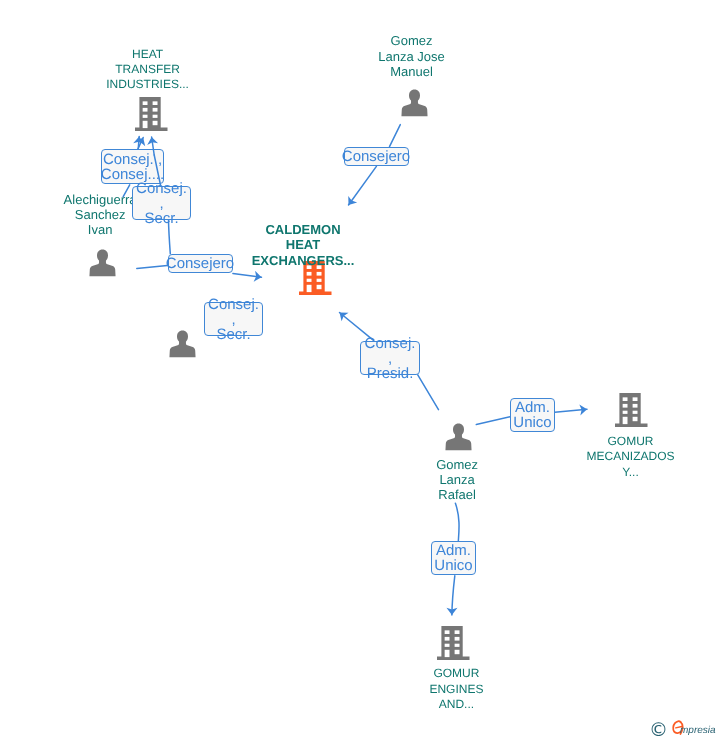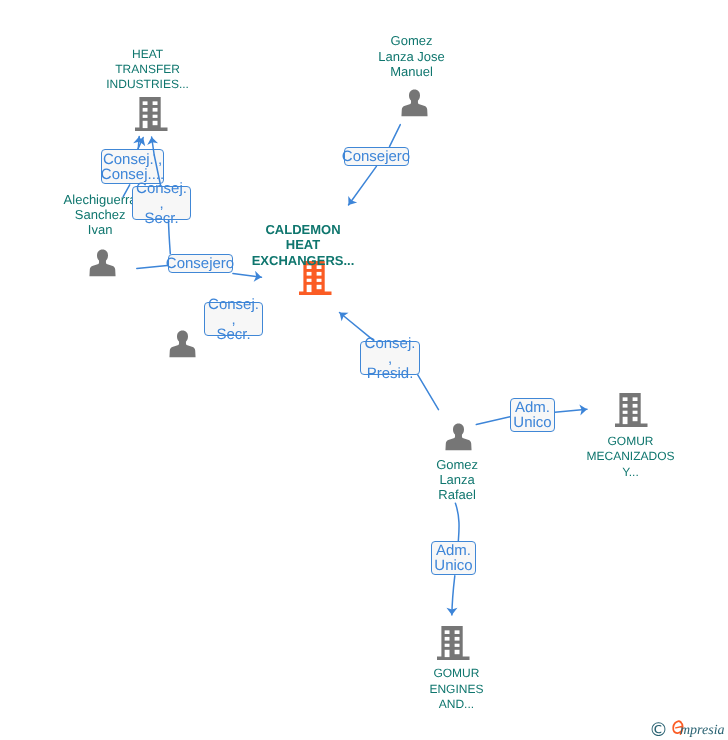--- a/index.html
+++ b/index.html
@@ -188,16 +188,16 @@
 <div class="lbl" style="left:431px;top:541px;width:45px;height:34px;z-index:26;">Adm.
 Unico</div>
 
 <div class="brand" style="left:646px;top:716px;width:82px;height:24px;">
   <span style="position:absolute;left:2.9px;top:5px;font-family:'DejaVu Sans',sans-serif;font-size:19px;line-height:19px;color:#2a6272;">©</span>
   <svg style="position:absolute;left:25.7px;top:3.2px;" width="12.6" height="17" viewBox="0 0 32 40">
     <path d="M 22 6.5 C 18.5 2.5 12.5 3.5 7.5 9 C 2.5 14.5 1.5 25 5.5 30.5 C 9.5 36 18.5 35 23 29.5" fill="none" stroke="#fb5c24" stroke-width="4.4" stroke-linecap="round"></path>
     <path d="M 22 6.5 C 26 10 28 18 26 25 C 25 30 23.5 33.5 21.5 36.5" fill="none" stroke="#fb5c24" stroke-width="4.4" stroke-linecap="round"></path>
     <path d="M 9.5 21 L 25 17.5" fill="none" stroke="#fb5c24" stroke-width="3.4" stroke-linecap="round"></path>
   </svg>
-  <span style="position:absolute;left:34px;top:8.2px;font-family:Liberation Serif, serif;font-style:italic;font-size:14px;line-height:13px;color:#2a6272;">mpresia</span>
+  <span style="position:absolute;left:34px;top:8.2px;font-family:Liberation Sans, sans-serif;font-style:italic;font-size:10px;line-height:13px;color:#2a6272;">mpresia</span>
 </div>
 
 </div>
 
 </body></html>

